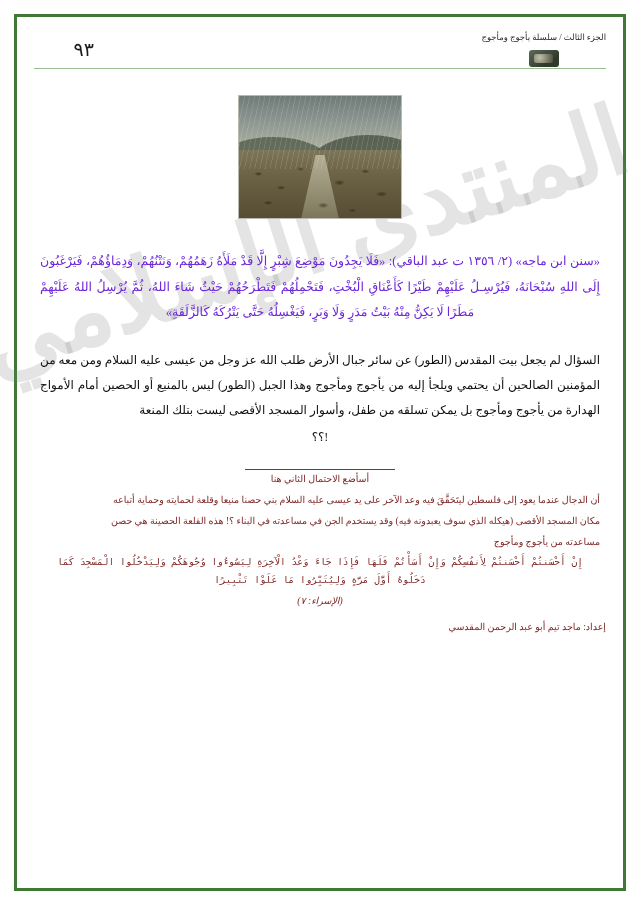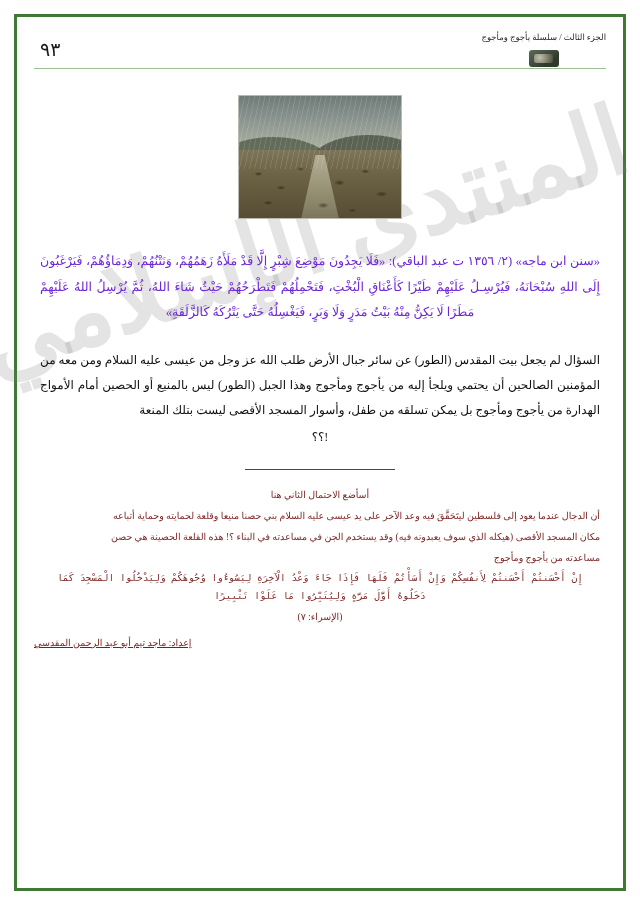--- a/index.html
+++ b/index.html
@@ -77,21 +77,21 @@
     justify-content: space-between;
     height: 34px;
     margin-top: 4px;
   }
   .page-number {
     font-size: 19px;
     color: #1a1a1a;
     direction: rtl;
     padding-left: 6px;
     min-width: 60px;
-    text-align: left;
+    text-align: right;
   }
   .header-right {
     display: flex;
     flex-direction: column;
     align-items: center;
     gap: 8px;
   }
   .header-title {
     font-size: 8.5px;
     color: #2b2b2b;
@@ -230,44 +230,43 @@
   }
 
   .divider {
     width: 150px;
     height: 1px;
     background: #4a4a4a;
     margin: 18px auto 0 auto;
   }
 
   .answer {
-    margin-top: 16px;
+    margin-top: 0;
     direction: rtl;
     text-align: justify;
     font-size: 9.5px;
     line-height: 2.0;
     color: #7b1f1f;
     padding: 0 6px;
   }
   .answer p { margin: 0 0 2px 0; }
   .answer .lead { text-align: center; }
   .answer .verse {
     text-align: center;
     line-height: 1.9;
     font-family: Liberation Mono, monospace;
   }
-  .answer .verse-ref { display: block; text-align: center; }
+  .answer .verse-ref { display: block; text-align: center; font-style: italic; }
 
   .signature {
     margin-top: 10px;
     direction: rtl;
-    text-align: left;
+    text-align: right;
     font-size: 9.5px;
     color: #7b1f1f;
-    text-decoration: underline;
   }
 </style>
 </head>
 <body>
 
 <div class="page">
 
   <div class="frame-top"></div>
   <div class="frame-bottom"></div>
   <div class="frame-left"></div>

